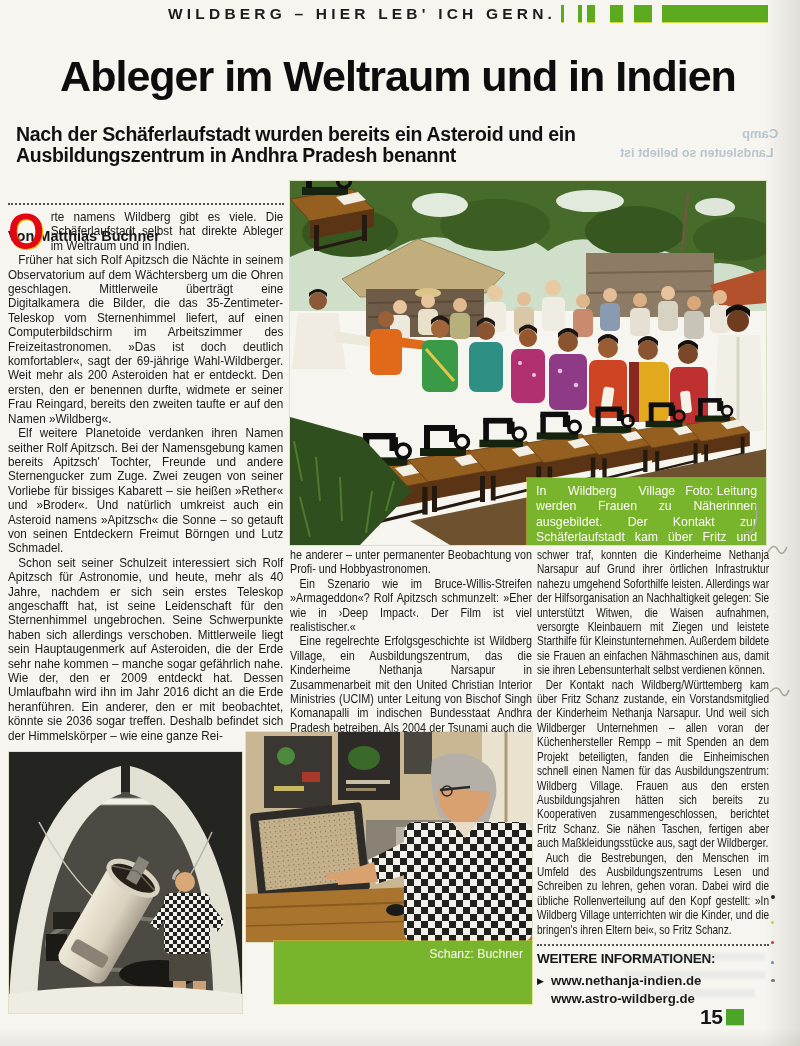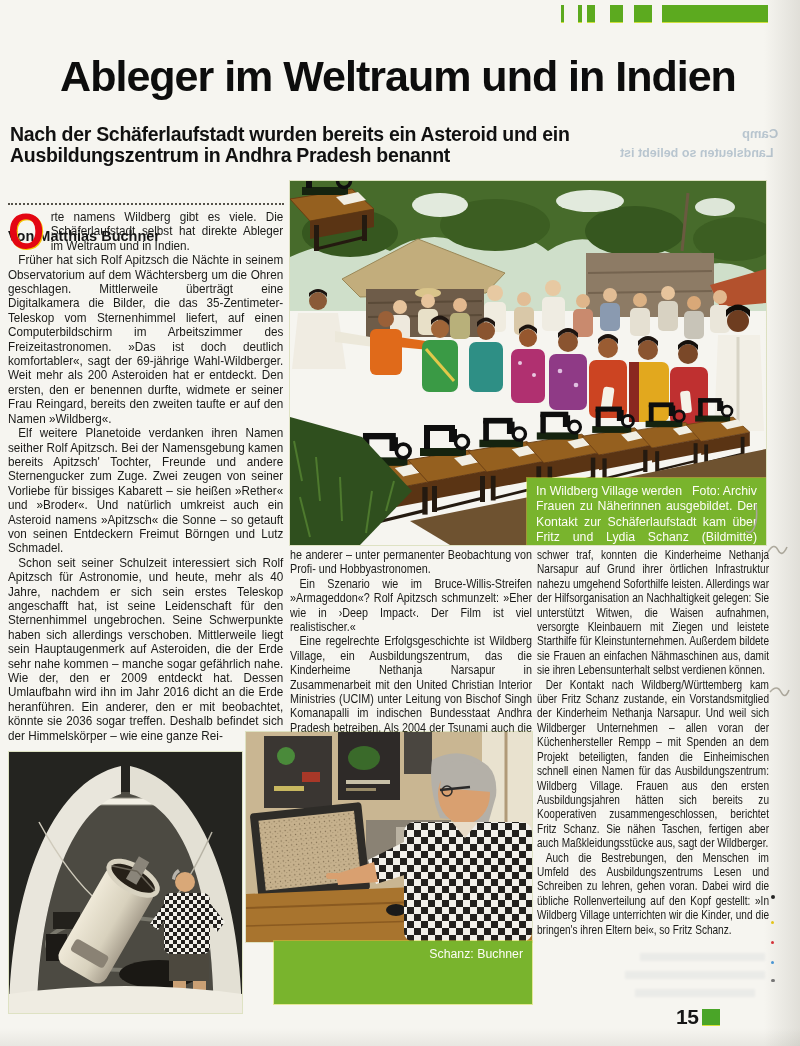--- a/index.html
+++ b/index.html
@@ -12,21 +12,21 @@
 
   .masthead-title{position:absolute;left:168px;top:5px;font-size:15.5px;font-weight:bold;
         letter-spacing:4.2px;color:#1c1c1c;white-space:nowrap;}
   .accent-blocks{position:absolute;left:561px;top:5px;height:17px;display:flex;align-items:stretch;}
   .accent-blocks .b{background:#5caa1f;box-shadow:0 1px 0 #cde03a;}
   .b1{width:3px;margin-right:14px;} .b2{width:4px;margin-right:5px;} .b3{width:8px;margin-right:15px;}
   .b4{width:13px;margin-right:11px;} .b5{width:18px;margin-right:10px;} .b6{width:106px;}
 
   .headline{position:absolute;left:8px;top:54px;width:780px;font-size:43px;line-height:1.05;
         font-weight:bold;letter-spacing:-1px;color:#0d0d0d;margin:0;text-align:center;}
-  .subhead{position:absolute;left:10px;top:124px;width:748px;font-size:19.5px;line-height:21px;
+  .subhead{position:absolute;left:16px;top:124px;width:748px;font-size:19.5px;line-height:21px;
         font-weight:bold;letter-spacing:-0.3px;color:#111;margin:0;}
   .byline{position:absolute;left:8px;top:184px;font-size:14.5px;font-weight:bold;margin-top:44px;}
   .rule-byline{position:absolute;left:8px;top:203px;width:276px;border-top:2px dotted #55524a;}
 
   .bodycol{position:absolute;top:548px;font-size:12.6px;line-height:14.4px;text-align:justify;
         transform-origin:left top;color:#1a1a18;}
   .bodycol p{margin:0;}
   .bodycol p.ind{text-indent:11px;}
   .col1{left:8px;top:210px;width:296px;transform:scaleX(.93);}
   .col2{left:290px;width:283px;transform:scaleX(.855);}
@@ -46,38 +46,39 @@
   .caption-main{left:527px;top:478px;width:239px;height:67px;}
   .caption-bottom{left:274px;top:941px;width:258px;height:63px;}
 
   .infobox{position:absolute;left:537px;top:944px;width:232px;}
   .infobox .rule{border-top:2px dotted #55524a;margin-bottom:5px;}
   .infobox h3{margin:0 0 6px 0;font-size:13.5px;letter-spacing:-0.2px;}
   .info-link{font-size:13.2px;font-weight:bold;line-height:18px;color:#1a1a18;display:block;
         text-decoration:none;padding-left:14px;position:relative;}
   .info-link .tri{position:absolute;left:0;top:0;font-size:9px;line-height:18px;color:#111;}
 
-  .pagenum{position:absolute;left:676px;top:1005px;display:flex;align-items:center;}
+  .pagenum{position:absolute;left:700px;top:1005px;display:flex;align-items:center;}
   .pagenum .num{font-size:21px;font-weight:bold;letter-spacing:-0.5px;}
   .pagenum .sq{width:18px;height:16px;background:#4aa528;margin-left:4px;box-shadow:0 1px 0 #d8e23a;}
 
   .ghost{position:absolute;color:#9fb2c2;font-weight:bold;transform:scaleX(-1);opacity:.7;
         white-space:nowrap;pointer-events:none;}
   .ghost1{left:742px;top:126px;font-size:13px;}
   .ghost2{left:620px;top:146px;font-size:12.5px;}
   .ghost-blur{position:absolute;background:#8a9aa8;opacity:.10;filter:blur(1px);pointer-events:none;}
 
   .regdot{position:absolute;left:771px;border-radius:50%;}
   .squiggle{position:absolute;pointer-events:none;}
 </style>
 </head>
 <body>
 
 <div class="page">
 
+  <div class="masthead-title">WILDBERG – HIER LEB' ICH GERN.</div>
   <div class="accent-blocks">
     <div class="b b1"></div>
     <div class="b b2"></div>
     <div class="b b3"></div>
     <div class="b b4"></div>
     <div class="b b5"></div>
     <div class="b b6"></div>
   </div>
 
   <div class="ghost ghost1">Camp</div>
@@ -214,21 +215,21 @@
       <g stroke="#4e7a2e" stroke-width="2">
         <line x1="12" y1="300" x2="4" y2="260"></line>
           <line x1="30" y1="320" x2="26" y2="276"></line>
         <line x1="52" y1="340" x2="50" y2="296"></line>
           <line x1="76" y1="352" x2="82" y2="310"></line>
         <line x1="20" y1="356" x2="10" y2="316"></line>
           <line x1="96" y1="330" x2="104" y2="300"></line>
       </g>
     </svg>
     <div class="caption caption-main" style="left:237px;top:297px">
-      <span class="credit">Foto: Archiv</span>
+      <span class="credit">Foto: Leitung</span>
       <span>In Wildberg Village werden Frauen zu Näherinnen ausgebildet. Der Kontakt zur Schäferlaufstadt kam über Fritz und Lydia Schanz (Bildmitte) zustande.</span>
     </div>
   </figure>
 
   <section class="bodycol col2">
     <p>he anderer – unter permanenter Beobachtung von Profi- und Hobbyastronomen.</p>
     <p class="ind">Ein Szenario wie im Bruce-Willis-Streifen »Armageddon«? Rolf Apitzsch schmunzelt: »Eher wie in ›Deep Impact‹. Der Film ist viel realistischer.«</p>
     <p class="ind">Eine regelrechte Erfolgsgeschichte ist Wildberg Village, ein Ausbildungszentrum, das die Kinderheime Nethanja Narsapur in Zusammenarbeit mit den United Christian Interior Ministries (UCIM) unter Leitung von Bischof Singh Komanapalli im indischen Bundesstaat Andhra Pradesh betreiben. Als 2004 der Tsunami auch die indische Ostküste</p>
   </section>
 
@@ -334,20 +335,26 @@
         <polygon points="128,130 90,142 92,153 132,150" fill="#d9a070"></polygon>
         <rect x="80" y="141" width="14" height="6" rx="3" fill="#d9a070"></rect>
       </g>
     </svg>
   </figure>
 
   <div class="caption caption-bottom">
     <span class="credit">Schanz: Buchner</span>
   </div>
 
+  <aside class="infobox">
+    <div class="rule"></div>
+    <h3>WEITERE INFORMATIONEN:</h3>
+    <a class="info-link" href="#"><span class="tri">▶</span><span>www.nethanja-indien.de</span></a>
+    <a class="info-link" href="#"><span>www.astro-wildberg.de</span></a>
+  </aside>
 
   <div class="pagenum">
     <span class="num">15</span>
     <span class="sq"></span>
   </div>
 
   <div class="regdot" style="top:895px;width:4px;height:4px;background:#222"></div>
   <div class="regdot" style="top:921px;width:3px;height:3px;background:#e8c818"></div>
   <div class="regdot" style="top:941px;width:3px;height:3px;background:#d83038"></div>
   <div class="regdot" style="top:961px;width:3px;height:3px;background:#4898d8"></div>

